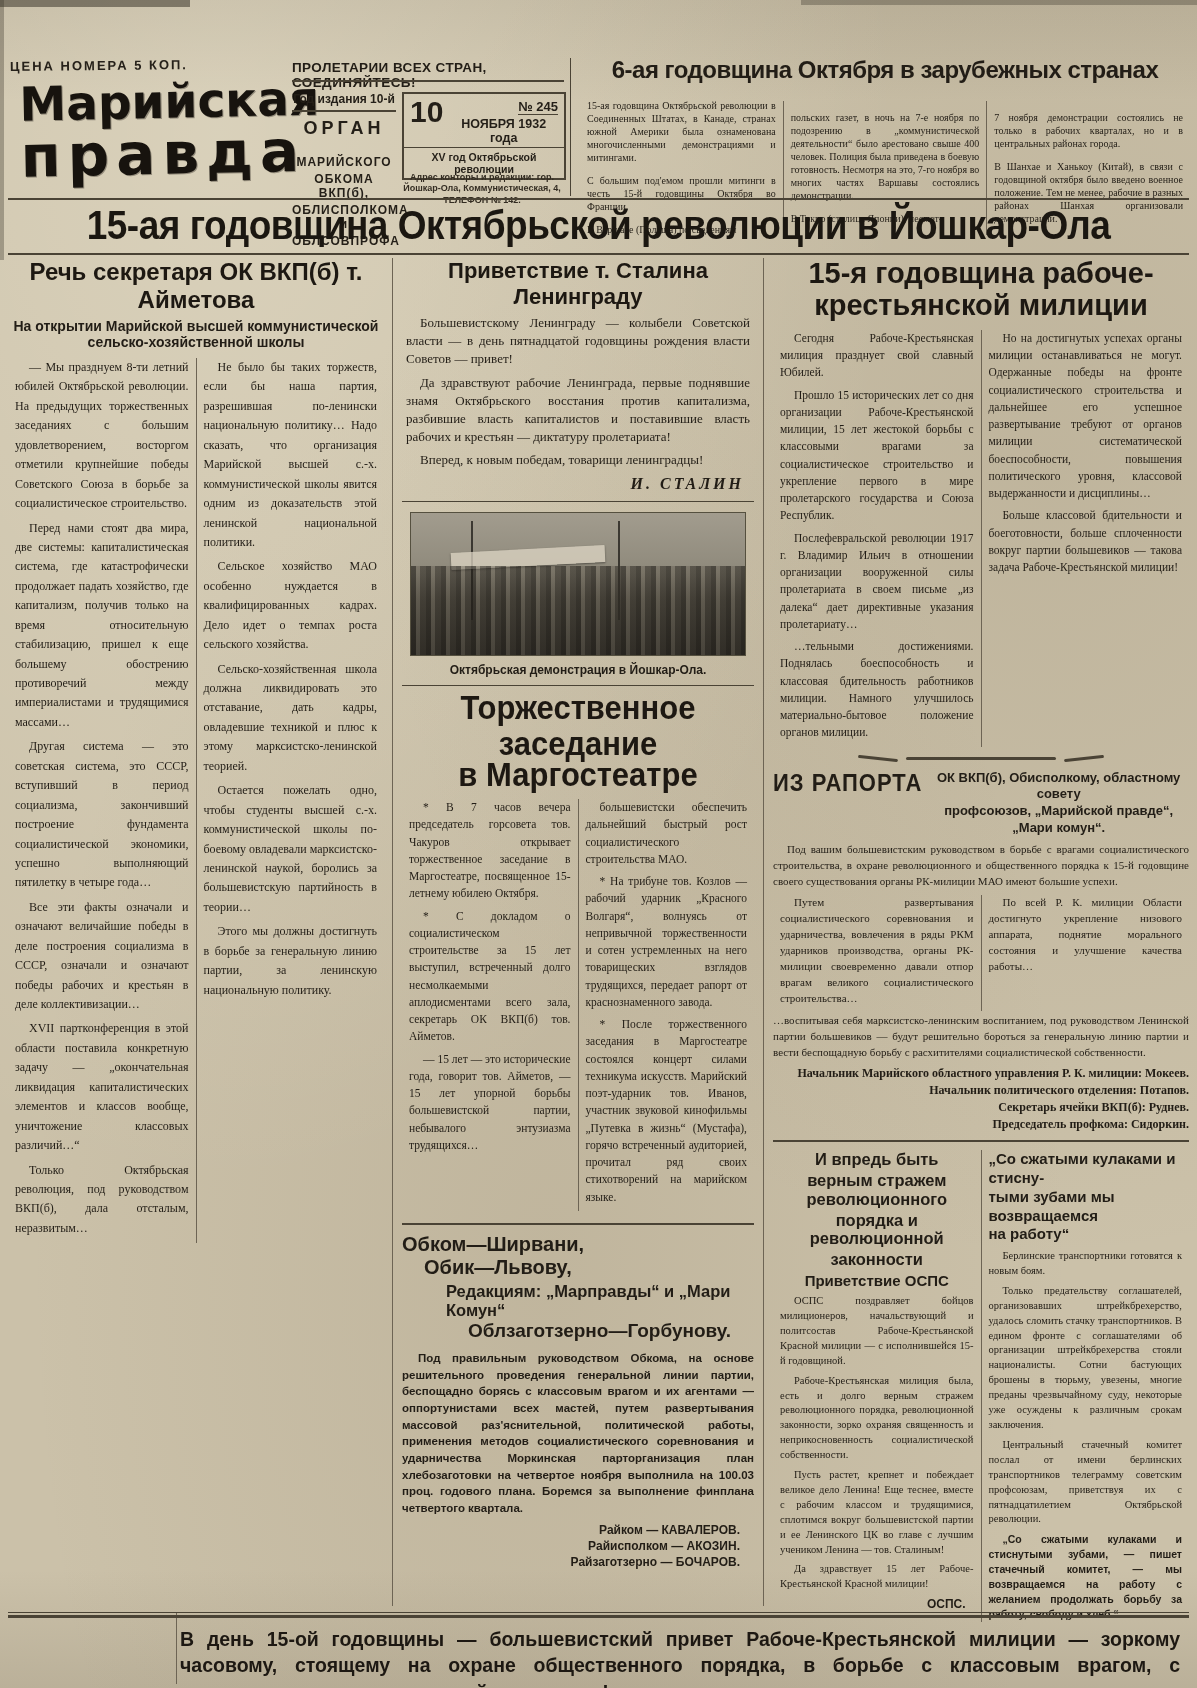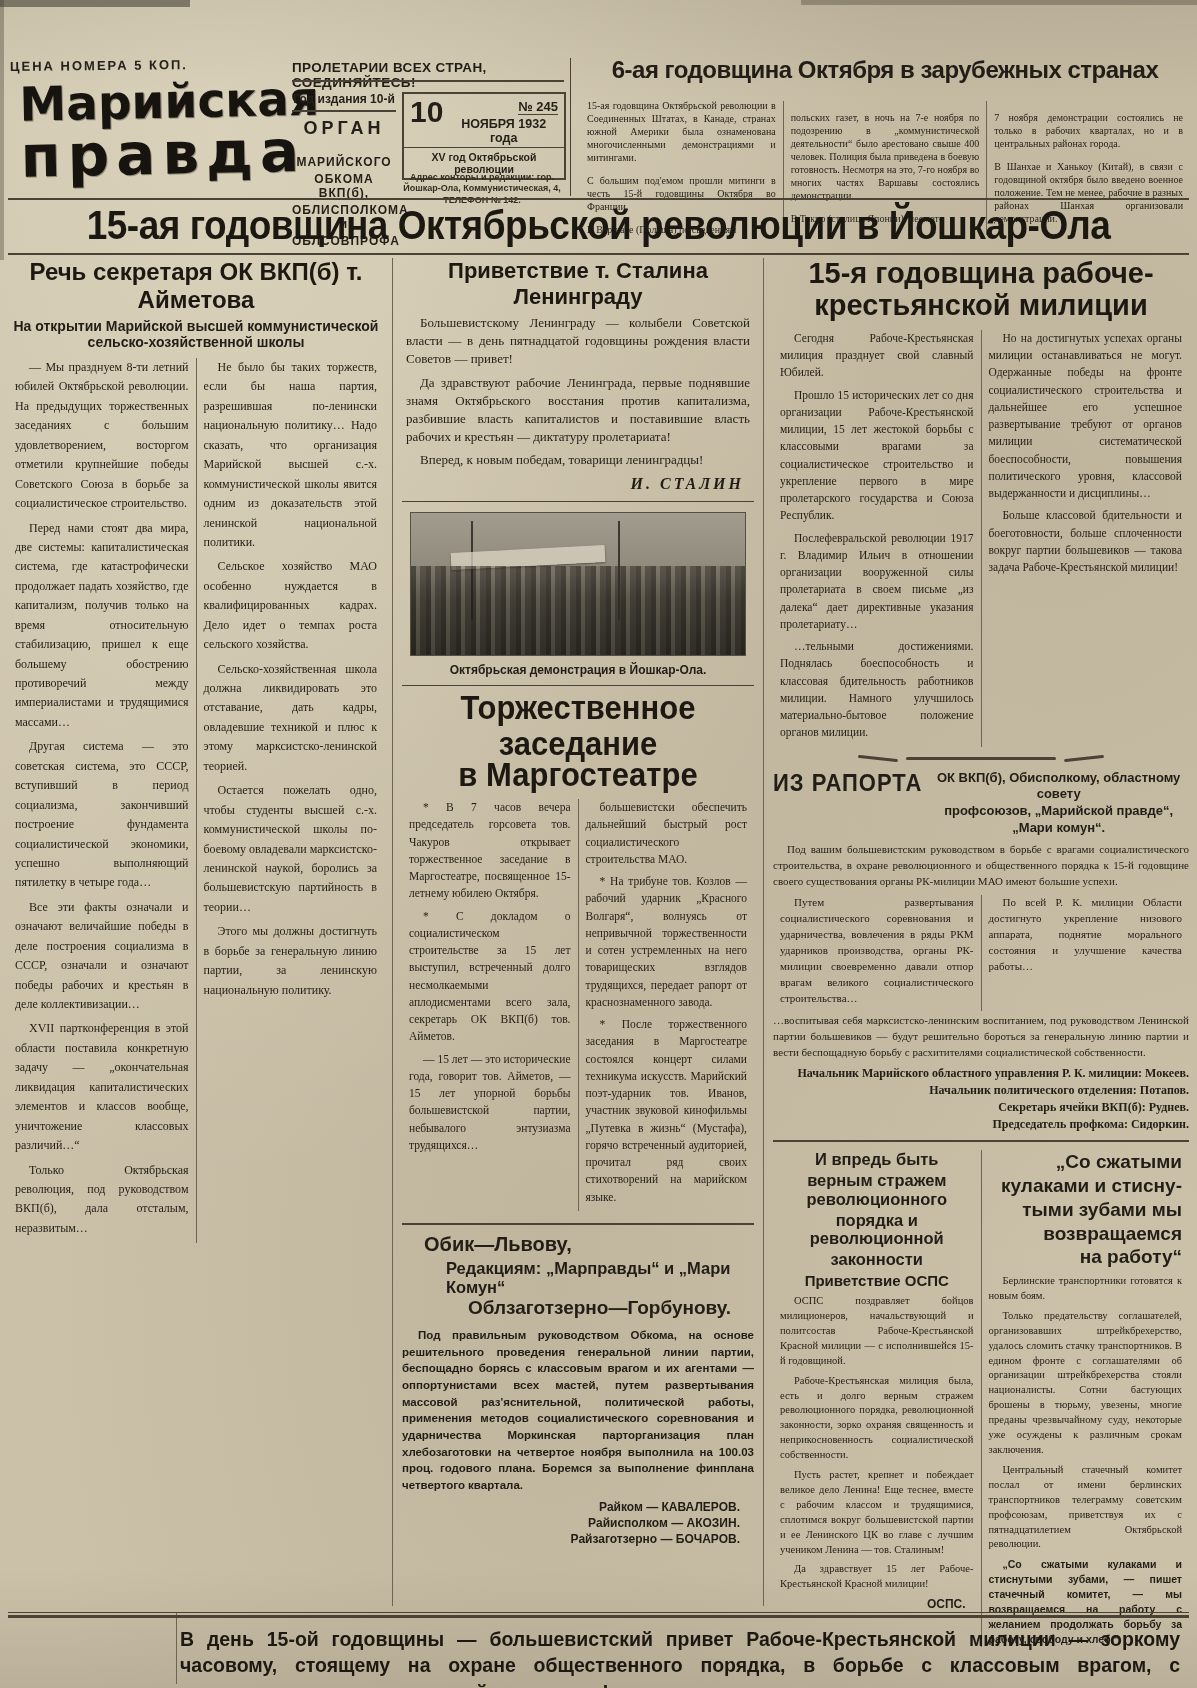--- a/index.html
+++ b/index.html
@@ -148,22 +148,22 @@
   .br-cols{display:flex;margin-top:8px;}
   .br-cols .bc{flex:1;padding:0 7px;}
   .br-cols .bc + .bc{border-left:1px solid #6d6454;}
   .ospc h4{margin:0;text-align:center;font-family:"Liberation Sans",sans-serif;
     font-weight:700;font-size:16.5px;line-height:1.2;transform:scaleY(1.05);}
   .ospc .sub{text-align:center;font-family:"Liberation Sans",sans-serif;font-weight:700;
     font-size:15px;margin:3px 0 5px 0;}
   .ospc .flow, .strike .flow{font-size:10.5px;line-height:1.42;text-align:justify;}
   .ospc .sig{text-align:right;font-weight:700;font-family:"Liberation Sans",sans-serif;
     font-size:12px;padding-right:8px;}
-  .strike h4{margin:0;text-align:right;font-family:"Liberation Sans",sans-serif;
-    font-weight:700;font-size:19px;line-height:1.25;}
+  .strike h4{margin:0;text-align:left;font-family:"Liberation Sans",sans-serif;
+    font-weight:700;font-size:15px;line-height:1.25;}
   .strike .quote{font-weight:700;font-family:"Liberation Sans",sans-serif;font-size:10.5px;
     line-height:1.42;text-align:justify;text-indent:14px;margin-top:3px;}
 
   
   .bottom-banner{position:absolute;left:8px;top:1612px;width:1181px;}
   .bottom-banner .rule1{border-top:1px solid var(--rule);}
   .bottom-banner .rule2{border-top:3px solid var(--rule);margin-top:2px;}
   .bottom-banner .txt{margin:8px 0 0 172px;width:1000px;font-family:"Liberation Sans",sans-serif;
     font-weight:700;font-size:19.5px;line-height:1.35;text-align:justify;color:#1d1812;}
   .bb-vrule{position:absolute;left:176px;top:1612px;height:72px;border-left:1px solid #6d6454;}
@@ -290,20 +290,21 @@
         <div class="c">
             <p>большевистски обеспечить дальнейший быстрый рост социалистического строительства МАО.</p>
             <p>* На трибуне тов. Козлов — рабочий ударник „Красного Волгаря“, волнуясь от непривычной торжественности и сотен устремленных на него товарищеских взглядов трудящихся, передает рапорт от краснознаменного завода.</p>
             <p>* После торжественного заседания в Маргостеатре состоялся концерт силами техникума искусств. Марийский поэт-ударник тов. Иванов, участник звуковой кинофильмы „Путевка в жизнь“ (Мустафа), горячо встреченный аудиторией, прочитал ряд своих стихотворений на марийском языке.</p>
           </div>
       </div>
     </div>
     <div class="hr thick" style="margin-top:12px;"></div>
 
     <div class="telegram">
+      <div class="t1">Обком—Ширвани,</div>
       <div class="t2">Обик—Львову,</div>
       <div class="t3">Редакциям: „Марправды“ и „Мари Комун“</div>
       <div class="t4">Облзаготзерно—Горбунову.</div>
       <div class="body">
           <p>Под правильным руководством Обкома, на основе решительного проведения генеральной линии партии, беспощадно борясь с классовым врагом и их агентами — оппортунистами всех мастей, путем развертывания массовой раз'яснительной, политической работы, применения методов социалистического соревнования и ударничества Моркинская парторганизация план хлебозаготовки на четвертое ноября выполнила на 100.03 проц. годового плана. Боремся за выполнение финплана четвертого квартала.</p>
         </div>
       <div class="sigs">
         <div>Райком — КАВАЛЕРОВ.</div>
         <div>Райисполком — АКОЗИН.</div>
         <div>Райзаготзерно — БОЧАРОВ.</div>

